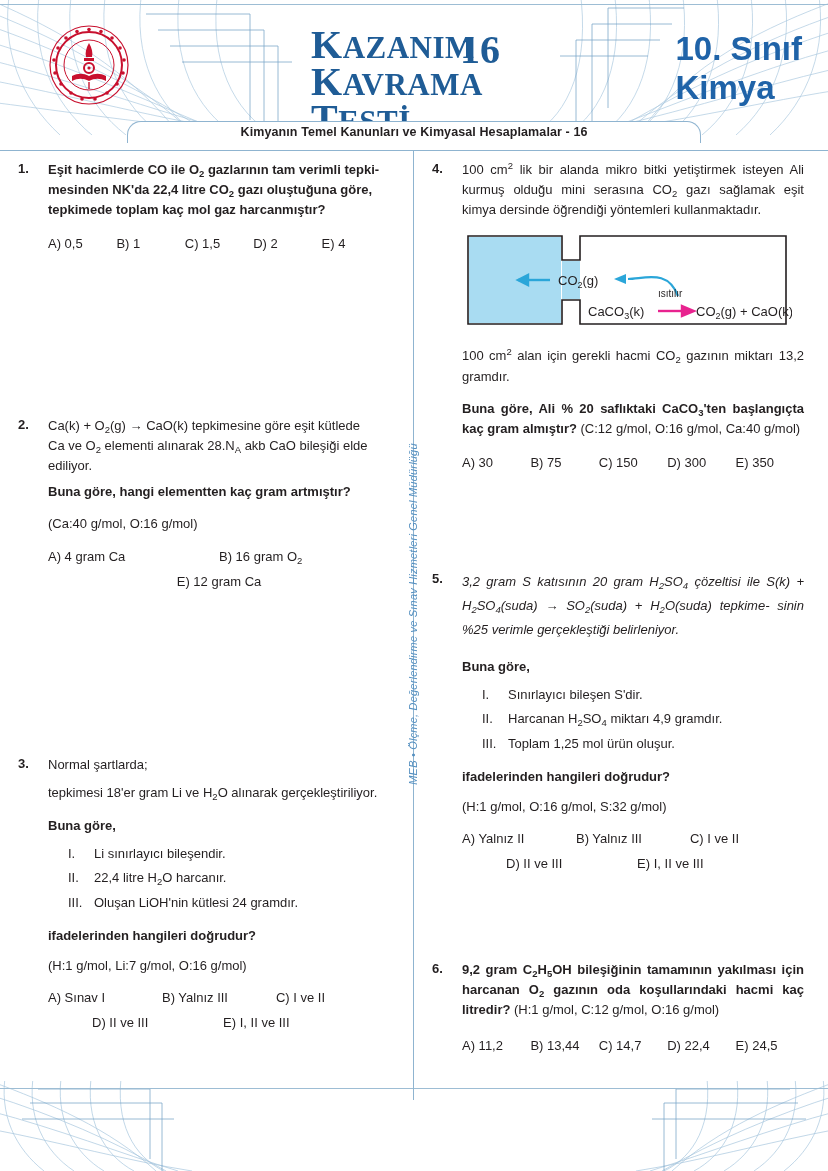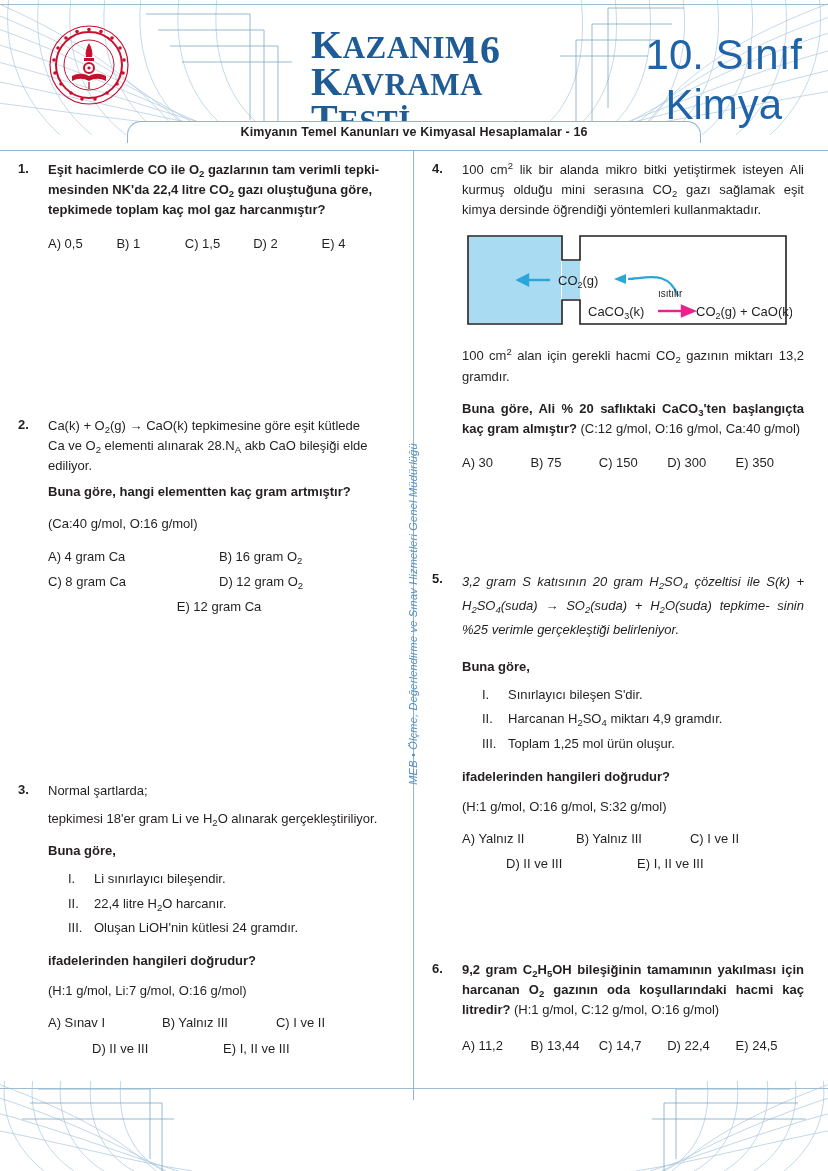--- a/index.html
+++ b/index.html
@@ -31,22 +31,22 @@
   .kz-line{font-weight:700;letter-spacing:.5px;white-space:nowrap;}
   .kz1{font-size:31px;}
   .kz2{font-size:31px;}
   .kz3{font-size:31px;}
   .kz-num{
     position:absolute;left:460px;top:26px;
     font-family:"Liberation Serif","DejaVu Serif",serif;
     font-size:40px;font-weight:700;color:#1f5c96;
   }
   .grade{
-    position:absolute;right:26px;top:30px;text-align:center;
-    font-size:42px;color:#1f63a8;line-height:1.18;font-weight:400;
+    position:absolute;right:26px;top:30px;text-align:left;
+    font-size:33px;color:#1f63a8;line-height:1.18;font-weight:700;
   }
 
   
   .ribbon{
     position:absolute;left:127px;top:121px;width:574px;height:22px;
   }
   .ribbon-box{
     position:absolute;inset:0;
     border-top:1px solid #8fb4d0;
     border-left:1px solid #8fb4d0;
@@ -303,24 +303,20 @@
           <span>Ca(k) + O</span><sub>2</sub><span>(g) → CaO(k) tepkimesine göre eşit kütlede</span><br>
           <span>Ca ve O</span><sub>2</sub><span> elementi alınarak 28.N</span><sub>A</sub><span> akb CaO bileşiği elde</span><br>
           <span>ediliyor.</span>
         </div>
         <div class="para bold nj" style="margin-bottom:12px;">Buna göre, hangi elementten kaç gram artmıştır?</div>
         <div class="para nj" style="margin-bottom:10px;">(Ca:40 g/mol, O:16 g/mol)</div>
         <div class="opts sp2 opts-row">
           <div>A) 4 gram Ca</div>
           <div><span>B) 16 gram O</span><sub>2</sub></div>
         </div>
-        <div class="opts sp2 opts-row">
-          <div>C) 8 gram Ca</div>
-          <div><span>D) 12 gram O</span><sub>2</sub></div>
-        </div>
         <div class="opts center">
           <div>E) 12 gram Ca</div>
         </div>
       </div>
     </div>
 
     <div class="q" style="margin-top:162px;">
       <div class="q-num">3.</div>
       <div class="q-body">
         <div class="para nj" style="margin-bottom:8px;">Normal şartlarda;</div>

